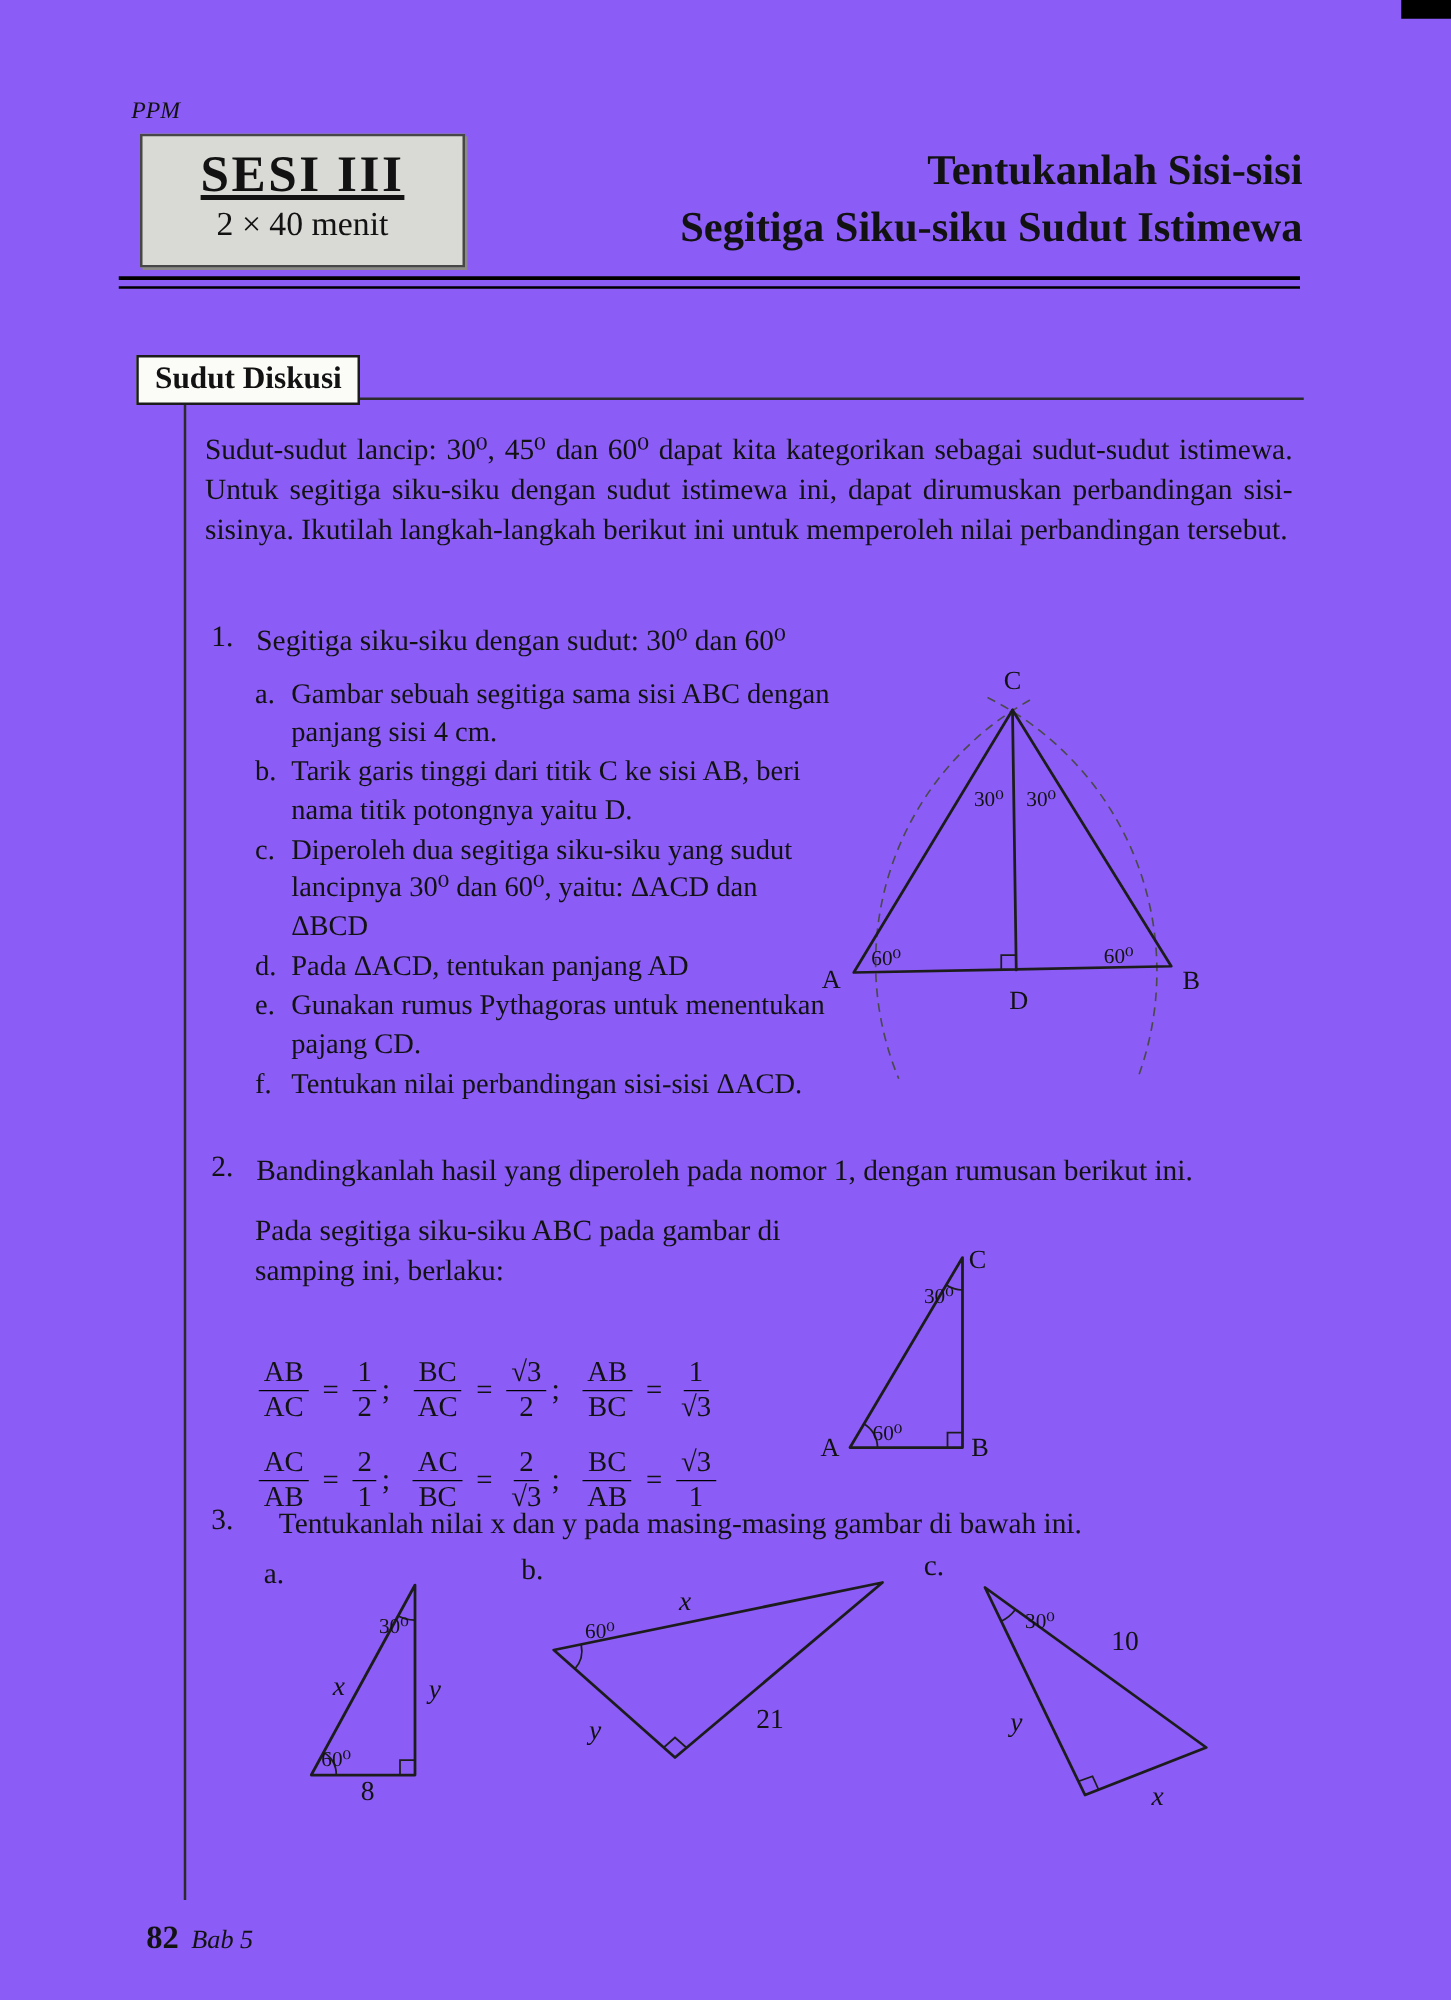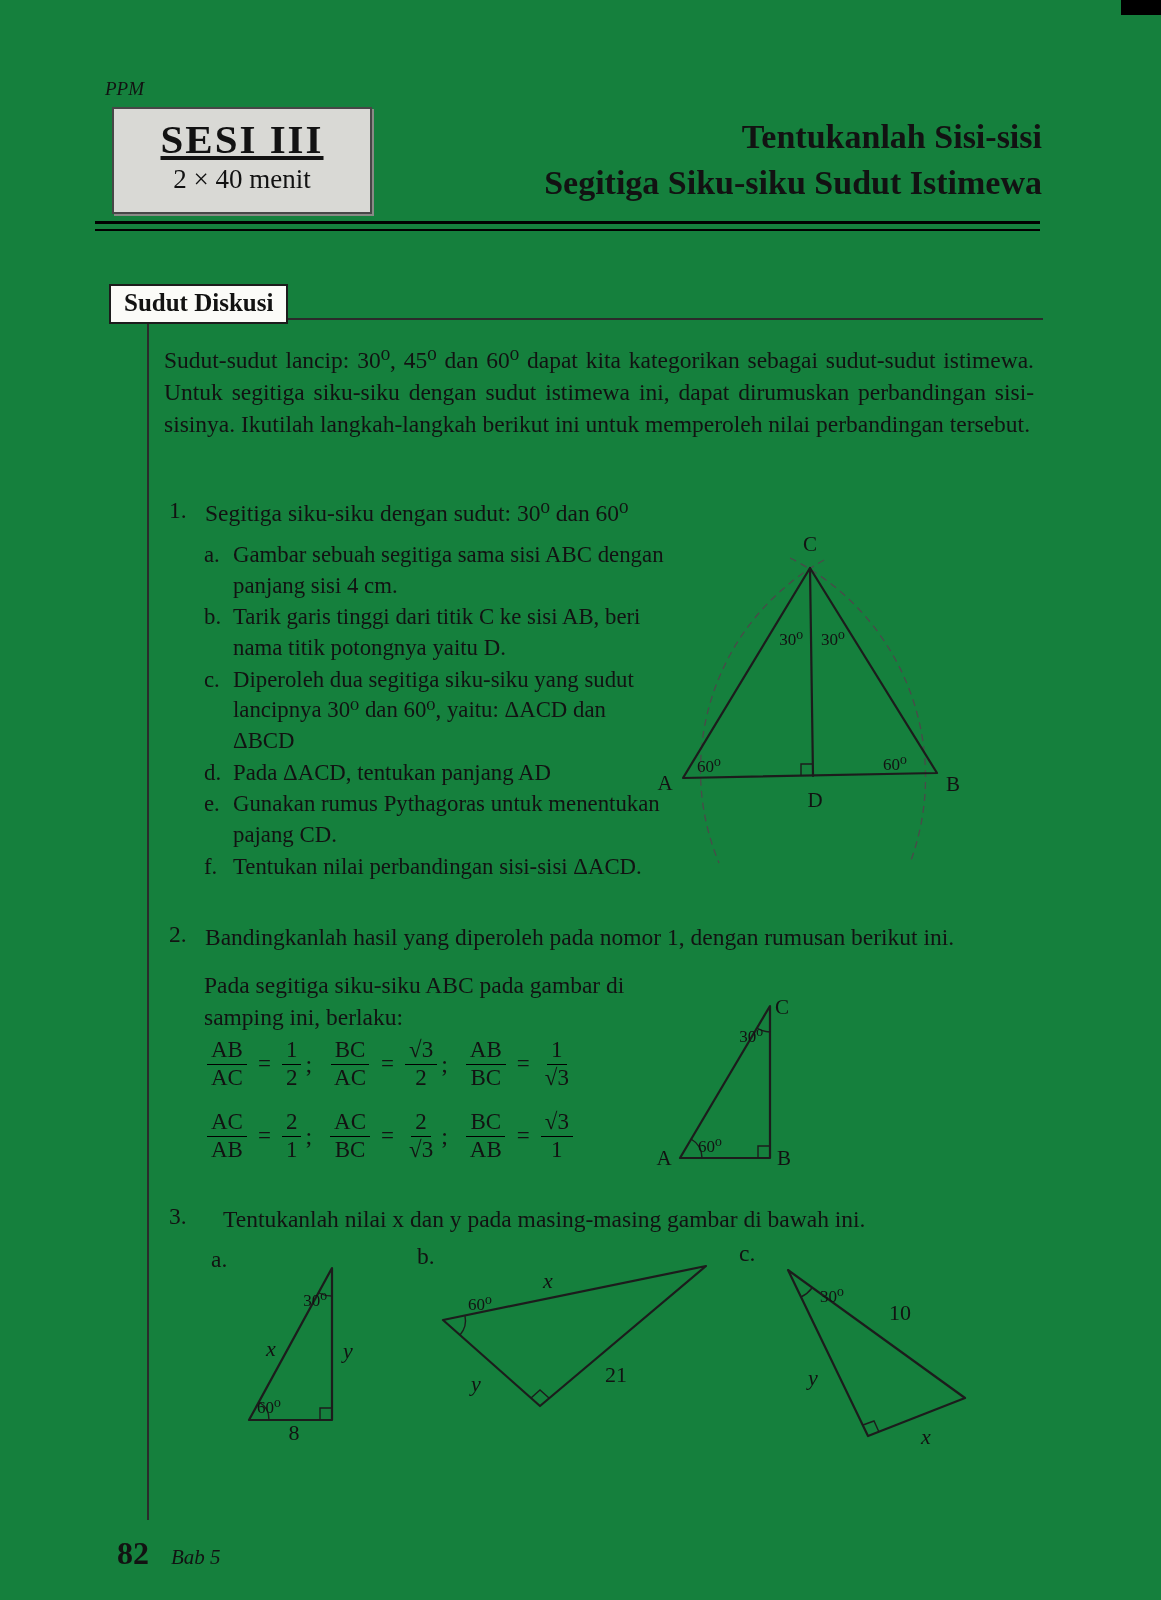--- a/index.html
+++ b/index.html
@@ -1,16 +1,16 @@
 <!DOCTYPE html>
 <html><head>
 <meta charset="utf-8">
 <style>
   html,body{margin:0;padding:0;background:#9a9a9a;}
-  .page{position:relative;width:1161px;height:1600px;background:#15803d;color:#121212;
+  .page{position:relative;width:1161px;height:1600px;background:#8b5cf6;color:#121212;
         font-family:"Liberation Serif","DejaVu Serif",serif;overflow:hidden;}
   .abs{position:absolute;}
 
   
   .ppm{left:105px;top:78px;font-size:19px;font-style:italic;}
   .scan-mark{right:0;top:0;width:40px;height:15px;background:#000;}
   .sesi-box{left:112px;top:107px;width:260px;height:107px;background:#d9d9d5;
             border:2px solid #474747;box-sizing:border-box;text-align:center;
             box-shadow:2px 2px 0 #8a8a86;}
   .sesi-title{font-size:41px;font-weight:bold;letter-spacing:2px;margin-top:6px;text-decoration:underline;}
@@ -26,31 +26,31 @@
                border-left:2px solid #2b2b2b;border-top:2px solid #2b2b2b;}
 
   .body-text{font-size:23.5px;line-height:1.37;}
   .intro{left:164px;top:344px;width:870px;text-align:justify;}
   .num{font-size:23.5px;}
   .steps{left:204px;top:540px;width:462px;font-size:22.8px;line-height:1.345;}
   .step{display:grid;grid-template-columns:29px 1fr;margin-bottom:1px;}
   .sub-text{left:204px;top:969px;width:445px;}
 
   
-  .formula-row{left:205px;display:flex;align-items:center;gap:16px;font-size:23px;}
+  .formula-row{left:205px;display:flex;align-items:center;gap:16px;font-size:23px;margin-top:48px;}
   .eq{display:inline-flex;align-items:center;}
   .frac{display:inline-flex;flex-direction:column;align-items:center;line-height:1.08;margin:0 2px;}
   .fnum{padding:0 4px 1px;border-bottom:1.7px solid #000;}
   .fden{padding:1px 4px 0;}
   .eqrel{margin:0 9px;}
   .eqsep{margin-left:2px;font-size:24px;}
 
   .fig-letter{font-size:23.5px;}
   .footer{left:117px;top:1535px;font-size:21px;}
-  .footer .pg{font-weight:bold;font-size:32px;margin-right:22px;}
+  .footer .pg{font-weight:bold;font-size:26px;margin-right:10px;}
   .footer .ch{font-style:italic;margin-top:24px;}
 
   
   svg{overflow:visible;}
   svg text{fill:#121212;font-family:inherit;font-size:17px;}
   .sld{fill:none;stroke:#1c1c1c;stroke-width:2.2;stroke-linejoin:round;stroke-linecap:round;}
   .thin{fill:none;stroke:#1c1c1c;stroke-width:1.4;}
   .dash{fill:none;stroke:#4a4a4a;stroke-width:1.3;stroke-dasharray:7 5;}
   .tv{font-size:21px;}
   .ts{font-size:22px;}

